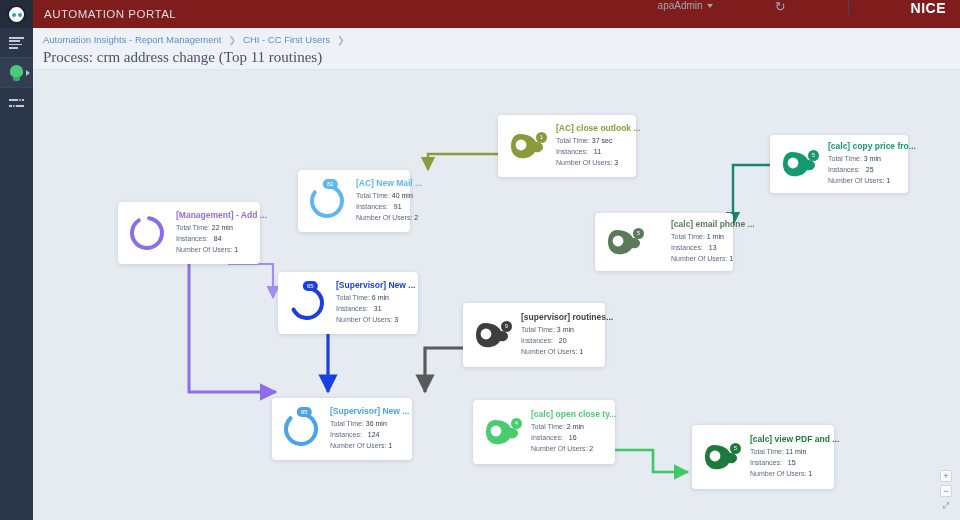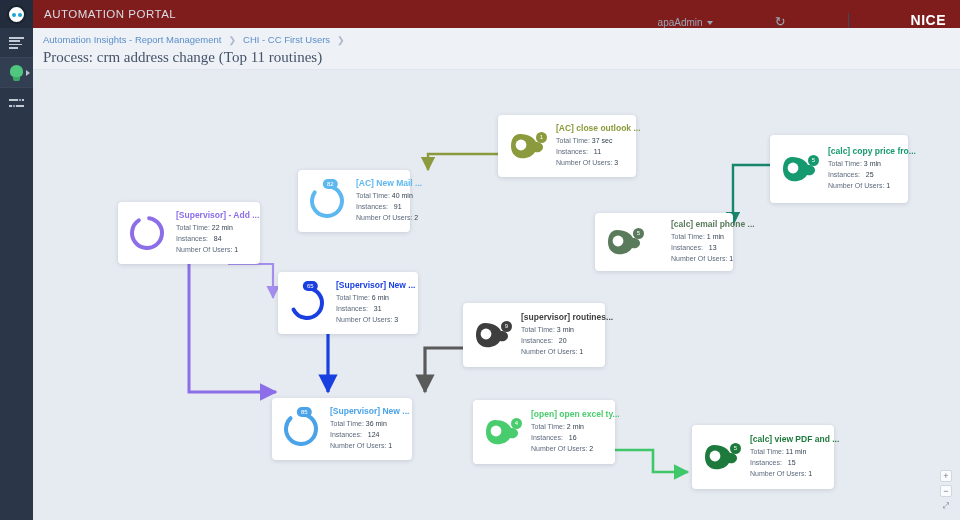--- a/index.html
+++ b/index.html
@@ -30,21 +30,21 @@
     content: ""; position: absolute; width: 4px; height: 4px;
     border-radius: 50%; background: #1ba4d6; top: 6px;
   }
   .logo-circle::before { left: 2.5px; }
   .logo-circle::after { right: 2.5px; }
   .app-title {
     color: #d8dde5; font-size: 11.5px; letter-spacing: .5px;
     margin-left: 11px;
   }
   .topbar-right {
-    margin-left: auto; display: flex; align-items: flex-end; height: 28px; gap: 48px;
+    margin-left: auto; display: flex; align-items: flex-start; height: 28px; gap: 48px;
   }
   .user-menu {
     color: #9aa5b4; font-size: 10px; display: flex; align-items: center; gap: 4px;
   }
   .caret-down {
     width: 0; height: 0; border-left: 3.5px solid transparent;
     border-right: 3.5px solid transparent; border-top: 4px solid #9aa5b4;
   }
   .refresh-icon {
     margin-left: 14px; color: #9aa5b4; font-size: 13px; line-height: 1;
@@ -283,21 +283,21 @@
         <div class="node" style="left: 85px; top: 132px; width: 142px; height: 62px;">
     <div class="gfx">
             <div class="ring">
          <svg width="40" height="40" viewBox="0 0 40 40">
     <circle cx="20" cy="20" r="15" fill="none" stroke="#8b6ee8" stroke-width="4" stroke-dasharray="82.93804605477054 11.309733552923248" stroke-linecap="round" transform="rotate(-82 20 20)"></circle>
               </svg>
 
        </div>
           </div>
     <div class="meta">
-      <div class="ttl" style="color:#8b6ee8">[Supervisor] - Add ...</div>
+      <div class="ttl" style="color:#8b6ee8">[Management] - Add ...</div>
       <div class="row">
         <span>Total Time:</span> <b>22 min</b></div>
       <div class="row">
         <span>Instances:</span> &nbsp;&nbsp;<b>84</b></div>
       <div class="row">
         <span>Number Of Users:</span> <b>1</b></div>
     </div>
         </div>
         <div class="node" style="left: 265px; top: 100px; width: 112px; height: 62px;">
     <div class="gfx">
@@ -332,21 +332,21 @@
     <div class="meta">
       <div class="ttl" style="color:#8a9a3c">[AC] close outlook ...</div>
       <div class="row">
         <span>Total Time:</span> <b>37 sec</b></div>
       <div class="row">
         <span>Instances:</span> &nbsp;&nbsp;<b>11</b></div>
       <div class="row">
         <span>Number Of Users:</span> <b>3</b></div>
     </div>
         </div>
-        <div class="node" style="left: 737px; top: 65px; width: 138px; height: 68px;">
+        <div class="node" style="left: 737px; top: 65px; width: 138px; height: 58px;">
     <div class="gfx">
             <div class="blob">
          <svg width="34" height="28" viewBox="0 0 34 28">
     <path d="M10,2 C19,2 24,6 26,10 C30,10 33,12 33,15 C33,19 29,21 25,20
              C22,25 16,27 10,26 C4,25 1,20 1,14 C1,7 4,2 10,2 Z" fill="#15996e"></path>
     <circle cx="11" cy="13" r="5.4" fill="#ffffff"></circle>
   </svg>
          <span class="badge" style="background:#15996e">5</span>
        </div>
           </div>
@@ -445,21 +445,21 @@
             <div class="blob">
          <svg width="34" height="28" viewBox="0 0 34 28">
     <path d="M10,2 C19,2 24,6 26,10 C30,10 33,12 33,15 C33,19 29,21 25,20
              C22,25 16,27 10,26 C4,25 1,20 1,14 C1,7 4,2 10,2 Z" fill="#49cc6e"></path>
     <circle cx="11" cy="13" r="5.4" fill="#ffffff"></circle>
   </svg>
          <span class="badge" style="background:#49cc6e">4</span>
        </div>
           </div>
     <div class="meta">
-      <div class="ttl" style="color:#49cc6e">[open] open excel ty...</div>
+      <div class="ttl" style="color:#49cc6e">[calc] open close ty...</div>
       <div class="row">
         <span>Total Time:</span> <b>2 min</b></div>
       <div class="row">
         <span>Instances:</span> &nbsp;&nbsp;<b>16</b></div>
       <div class="row">
         <span>Number Of Users:</span> <b>2</b></div>
     </div>
         </div>
         <div class="node" style="left: 659px; top: 355px; width: 142px; height: 64px;">
     <div class="gfx">

